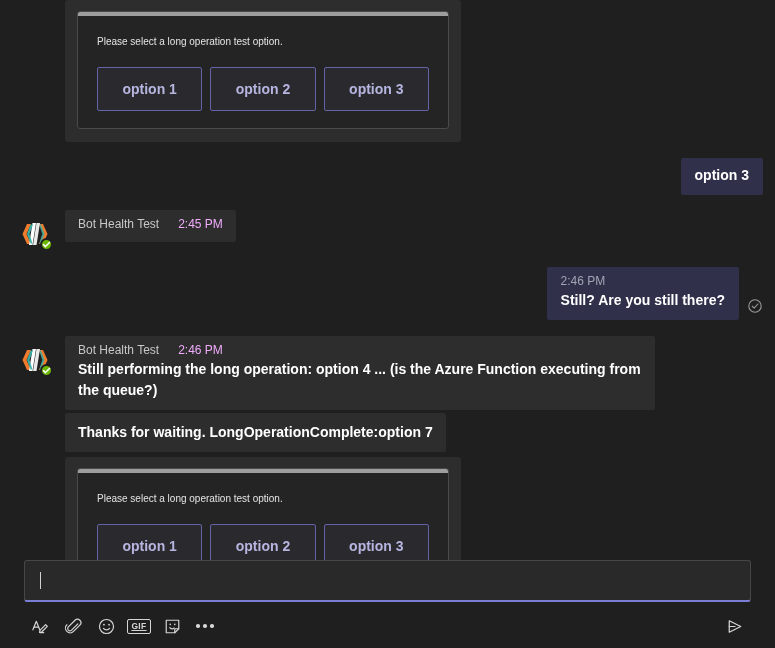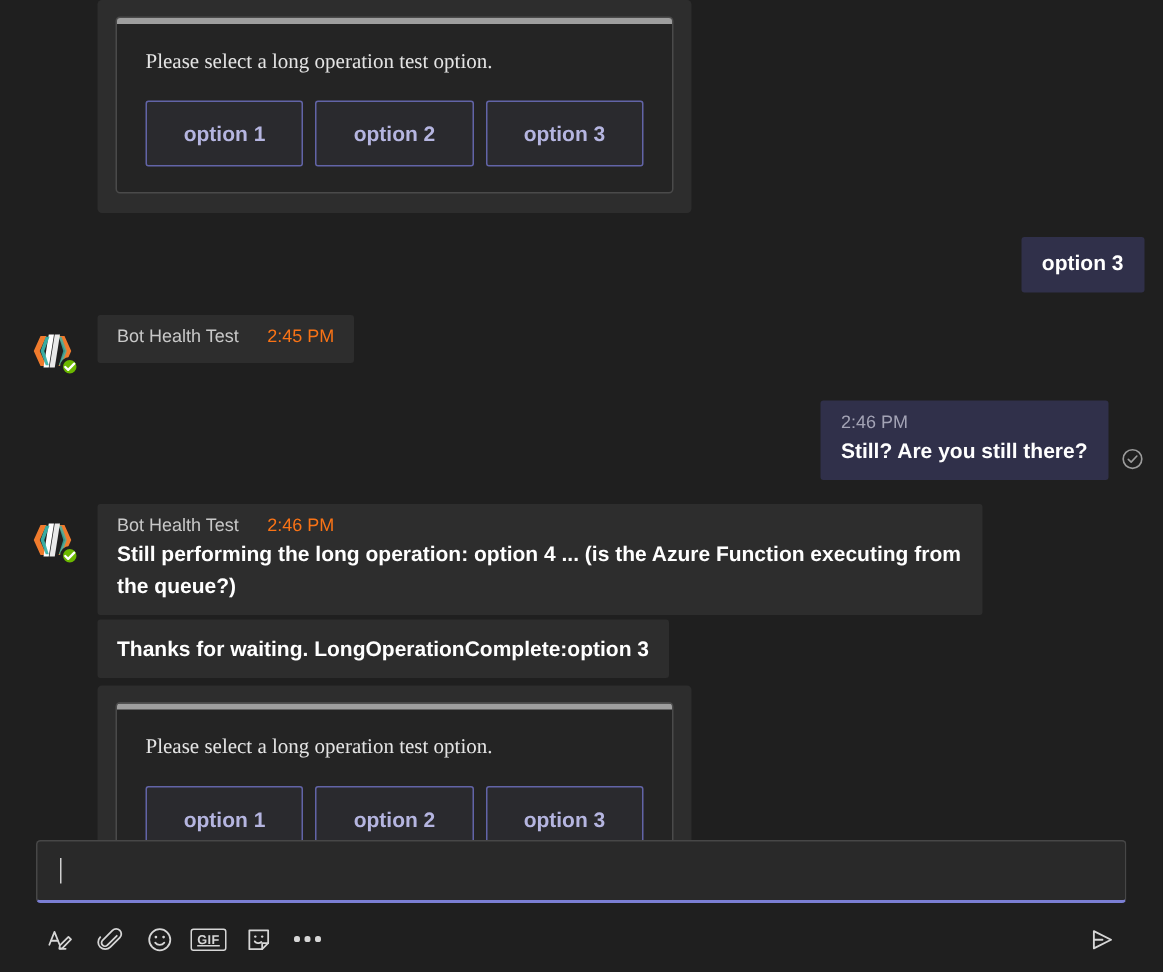--- a/index.html
+++ b/index.html
@@ -77,21 +77,21 @@
     gap: 19px;
     margin-bottom: 2px;
   }
   .sender {
     font-size: 12px;
     color: #c8c8c8;
     font-weight: 400;
   }
   .timestamp {
     font-size: 12px;
-    color: #f97316;
+    color: #f0abfc;
   }
   .body-text {
     font-size: 14px;
     line-height: 21px;
     color: #ffffff;
     font-weight: 600;
   }
 
   
   .row-user {
@@ -131,26 +131,25 @@
   }
   .card-accent {
     height: 4px;
     background: #9e9e9e;
     margin: 0;
   }
   .card-body {
     padding: 16px 19px 17px 19px;
   }
   .card-text {
-    font-size: 14px;
+    font-size: 10px;
     color: #e4e4e4;
     line-height: 20px;
     margin-bottom: 15px;
     font-weight: 400;
-    font-family: Liberation Serif, serif;
   }
   .card-actions {
     display: flex;
     gap: 8px;
   }
   .card-btn {
     flex: 1 1 0;
     background: #2a2a2e;
     border: 1px solid #6264a7;
     color: #b5b5e0;
@@ -324,21 +323,21 @@
     <div class="bot-stack">
       <div class="bubble-bot">
         <div class="meta-line">
           <span class="sender">Bot Health Test</span>
           <span class="timestamp">2:46 PM</span>
         </div>
         <div class="body-text">Still performing the long operation: option 4 ... (is the Azure Function executing from the queue?)</div>
       </div>
 
       <div class="bubble-bot" style="padding-top:9px;">
-        <div class="body-text">Thanks for waiting. LongOperationComplete:option 3</div>
+        <div class="body-text">Thanks for waiting. LongOperationComplete:option 7</div>
       </div>
 
       <div class="card-outer" style="margin-top:2px;">
         <div class="card-inner">
           <div class="card-accent"></div>
           <div class="card-body">
             <div class="card-text">Please select a long operation test option.</div>
             <div class="card-actions">
               <button class="card-btn">option 1</button>
               <button class="card-btn">option 2</button>

